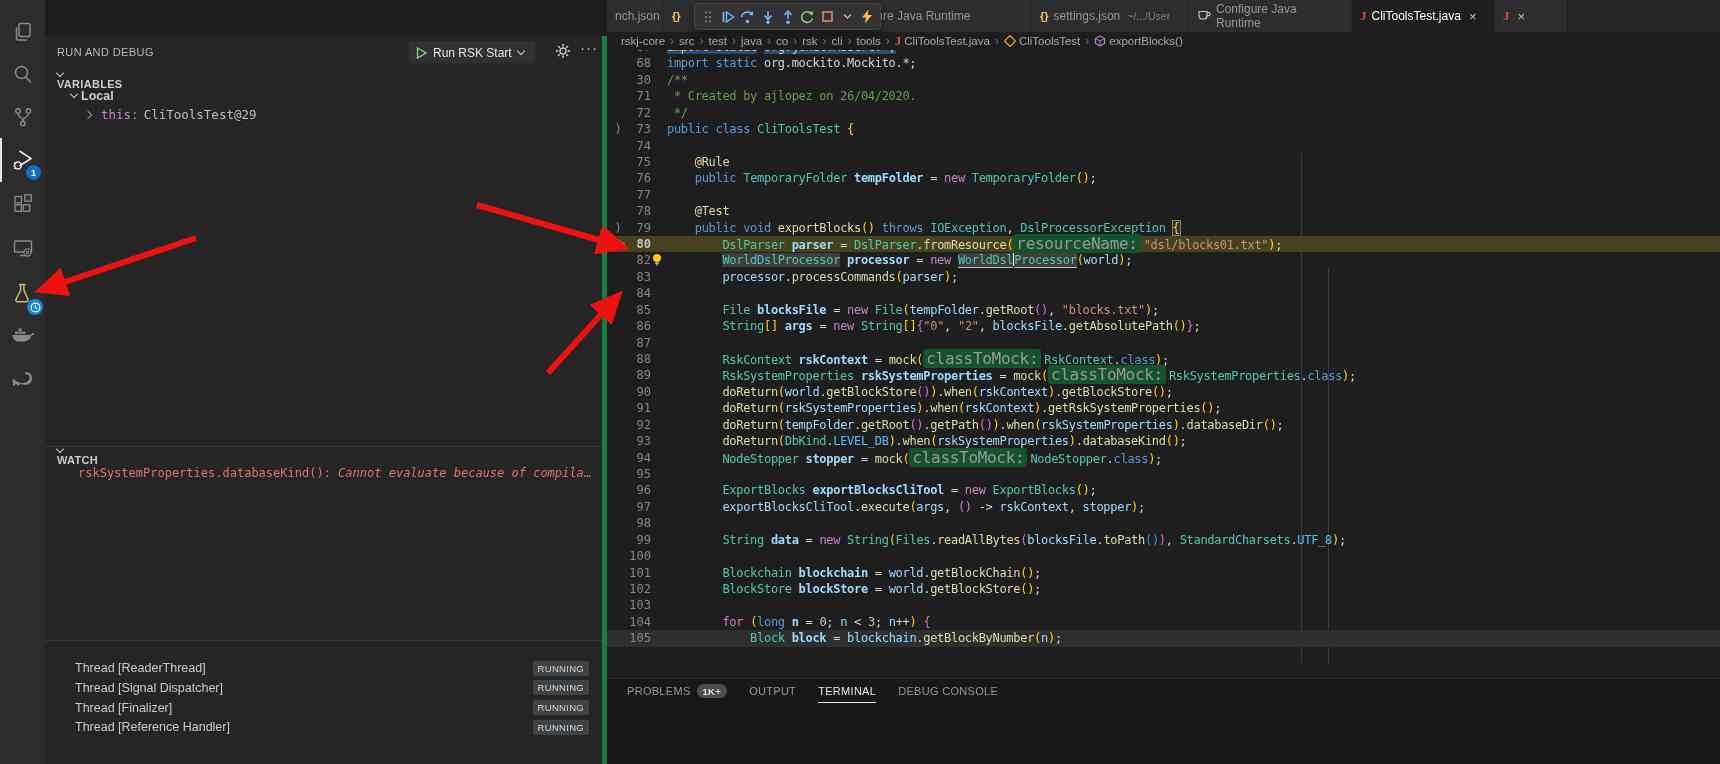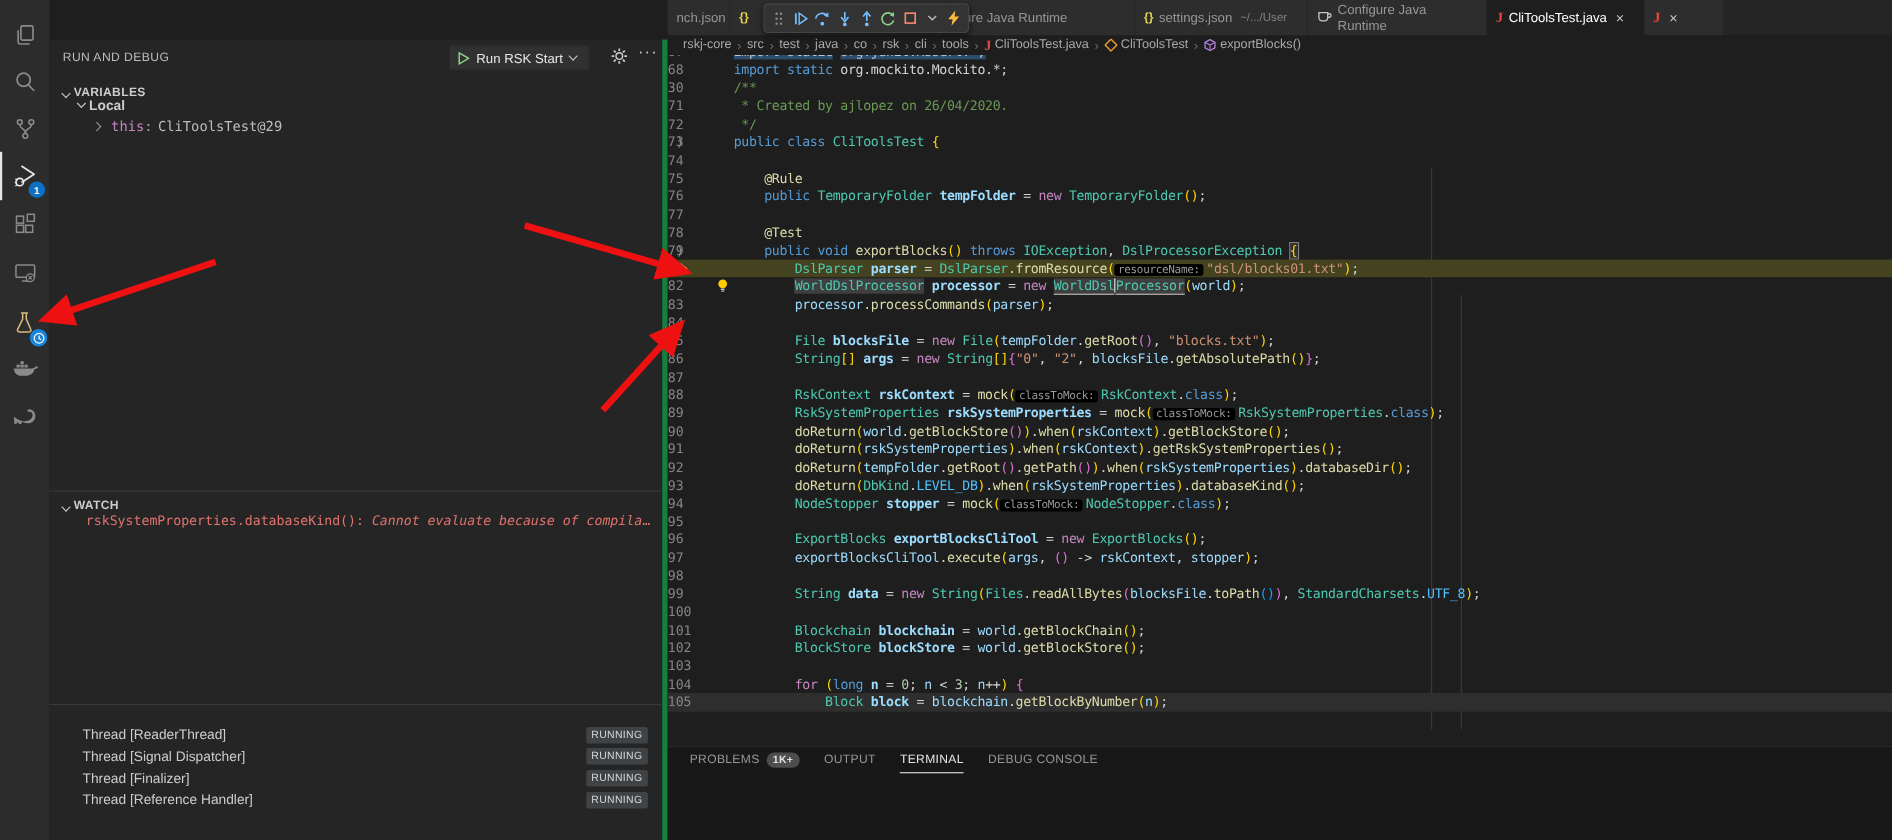--- a/index.html
+++ b/index.html
@@ -20,21 +20,21 @@
   #sidebar-header{position:absolute;left:0;top:0;width:100%;height:34px;}
   #sidebar-title{position:absolute;left:12px;top:10px;font-size:11px;color:#bbbbbb;letter-spacing:.4px;}
   #run-config{position:absolute;left:363px;top:5px;height:23px;background:#313131;border:1px solid #2a2a2a;border-radius:2px;
               display:flex;align-items:center;padding:0 7px;gap:6px;font-size:12px;color:#e7e7e7;cursor:pointer;}
   #gear-btn{position:absolute;left:510px;top:7px;}
   #more-btn{position:absolute;left:535px;top:3px;font-size:15px;color:#cccccc;letter-spacing:1px;cursor:pointer;}
   .chev{display:inline-block;width:6px;height:6px;border-left:1px solid #cccccc;border-bottom:1px solid #cccccc;
         transform:rotate(-45deg);margin-right:4px;position:relative;top:-2px;}
   .chev-right{transform:rotate(-135deg);top:0px;}
   .sec-header{position:absolute;left:0;width:100%;height:18px;font-size:11px;font-weight:bold;color:#cccccc;
-              letter-spacing:.3px;padding-left:12px;display:flex;align-items:flex-end;}
+              letter-spacing:.3px;padding-left:12px;display:flex;align-items:flex-start;flex-direction:column;}
   .sec-divider{position:absolute;left:0;width:100%;border-top:1px solid #383838;}
   #var-local{position:absolute;left:26px;top:53px;font-size:12.5px;color:#cccccc;font-weight:bold;display:flex;align-items:center;}
   #var-this{position:absolute;left:40px;top:71px;font-size:12.5px;font-family:"DejaVu Sans Mono",monospace;display:flex;align-items:center;}
   #var-this .vname{color:#c586c0;}
   #var-this .vval{color:#bdbdbd;margin-left:5px;}
   #watch-item{position:absolute;left:33px;top:430px;right:6px;font-size:12px;font-family:"DejaVu Sans Mono",monospace;
               white-space:nowrap;overflow:hidden;text-overflow:ellipsis;color:#e0726c;}
   #watch-item .werr{font-style:italic;color:#e0726c;}
   .thread-row{position:absolute;left:0;width:100%;height:20px;display:flex;align-items:center;padding-left:30px;font-size:12.5px;color:#cccccc;}
   .thread-status{position:absolute;right:13px;font-size:9.5px;color:#d7d7d7;background:#3f4346;border-radius:2px;
@@ -59,30 +59,30 @@
   .bc-sep{color:#6e6e6e;font-size:12px;margin:0 2px;}
   .bc-item{display:flex;align-items:center;gap:3px;cursor:pointer;}
   
   #code-area{position:absolute;left:0;top:50px;width:100%;height:628px;overflow:hidden;}
   .indent-guide{position:absolute;width:1px;background:#3b3b3b;}
   #code-lines{position:absolute;left:0;top:-11px;width:100%;}
   .cl{position:relative;height:16.43px;line-height:16.43px;white-space:pre;padding-left:60px;
       font-family:"DejaVu Sans Mono",monospace;font-size:12px;letter-spacing:-0.3px;color:#d4d4d4;}
   .cl.cur{background:#45431f;}
   .cl.band{background:#2e2e2e;}
-  .lnum{position:absolute;left:0;top:0;width:44px;color:#858585;letter-spacing:0;}
+  .lnum{position:absolute;left:0;top:0;width:44px;text-align:right;color:#858585;letter-spacing:0;}
   .cl.cur .lnum{color:#c6c6c6;font-weight:bold;}
   .glyph{position:absolute;left:2px;top:0;width:18px;height:16px;color:#8a8a8a;font-size:12px;text-align:center;}
   .glyph svg{position:relative;top:1px;}
   .bulb{position:absolute;left:44px;top:1px;}
   .tk-k{color:#569cd6;} .tk-c{color:#c586c0;} .tk-t{color:#4ec9b0;} .tk-v{color:#9cdcfe;}
   .tk-vb{color:#9cdcfe;font-weight:bold;} .tk-f{color:#dcdcaa;} .tk-s{color:#ce9178;}
   .tk-n{color:#b5cea8;} .tk-m{color:#6a9955;} .tk-a{color:#dcdcaa;} .tk-d{color:#d4d4d4;} .tk-C{color:#4fc1ff;}
   .tk-1{color:#ffd700;} .tk-2{color:#da70d6;} .tk-3{color:#179fff;}
-  .tk-i{background:#000000;color:#999999;border-radius:3px;padding:0 3px;font-size:10px;margin-right:3px;}
+  .tk-i{background:#14532d;color:#999999;border-radius:3px;padding:0 3px;font-size:16px;margin-right:3px;}
   .tk-sel{background:#2b4d6e;color:#c8c8c8;}
   .tk-bm{color:#ffd700;outline:1px solid #808080;background:rgba(100,100,100,.25);}
   .tk-th1{color:#4ec9b0;background:rgba(130,130,130,.33);}
   .tk-th2{color:#4ec9b0;background:rgba(130,130,130,.33);border-bottom:1px solid #bdbdbd;}
   .tk-caret{display:inline-block;width:0;border-left:1.5px solid #ffffff;height:13px;vertical-align:-2px;}
   
   #panel{position:absolute;left:0;top:678px;width:100%;height:86px;background:#181818;border-top:1px solid #2b2b2b;}
   #panel-tabs{position:absolute;left:20px;top:0;height:24px;display:flex;align-items:center;gap:22px;
               font-size:11px;color:#969696;letter-spacing:.3px;}
   .panel-tab{display:flex;align-items:center;gap:6px;height:24px;cursor:pointer;}

